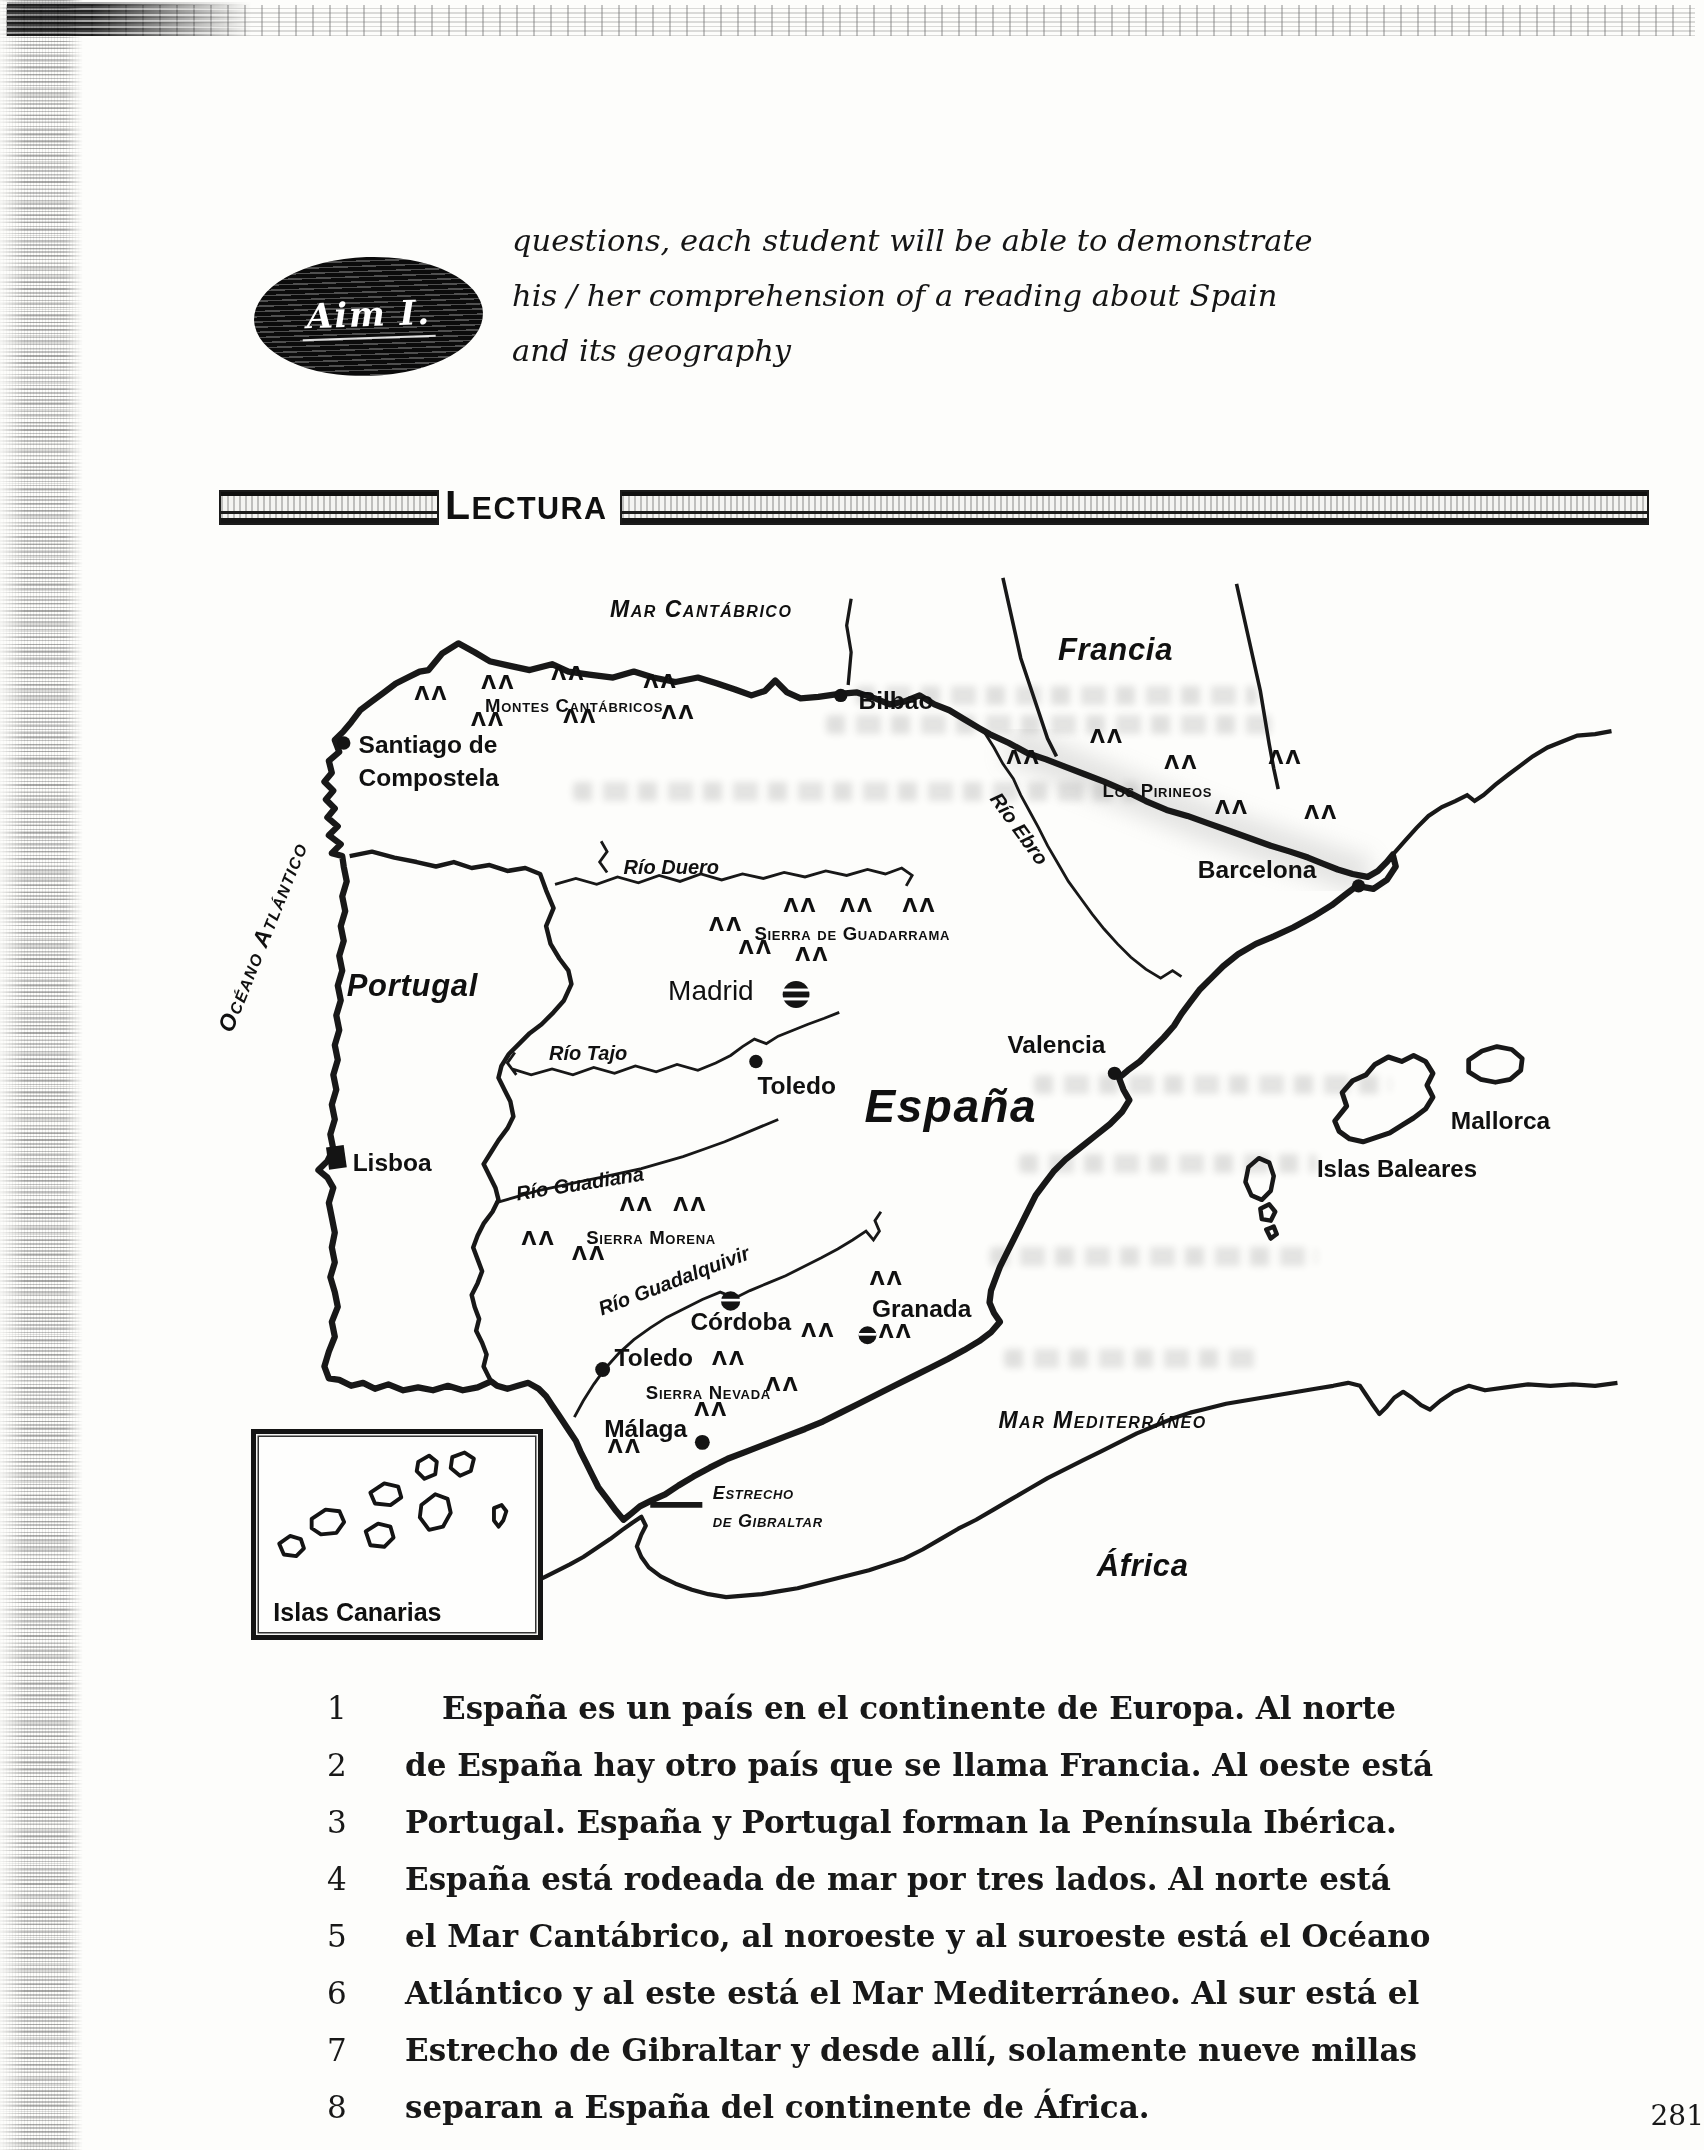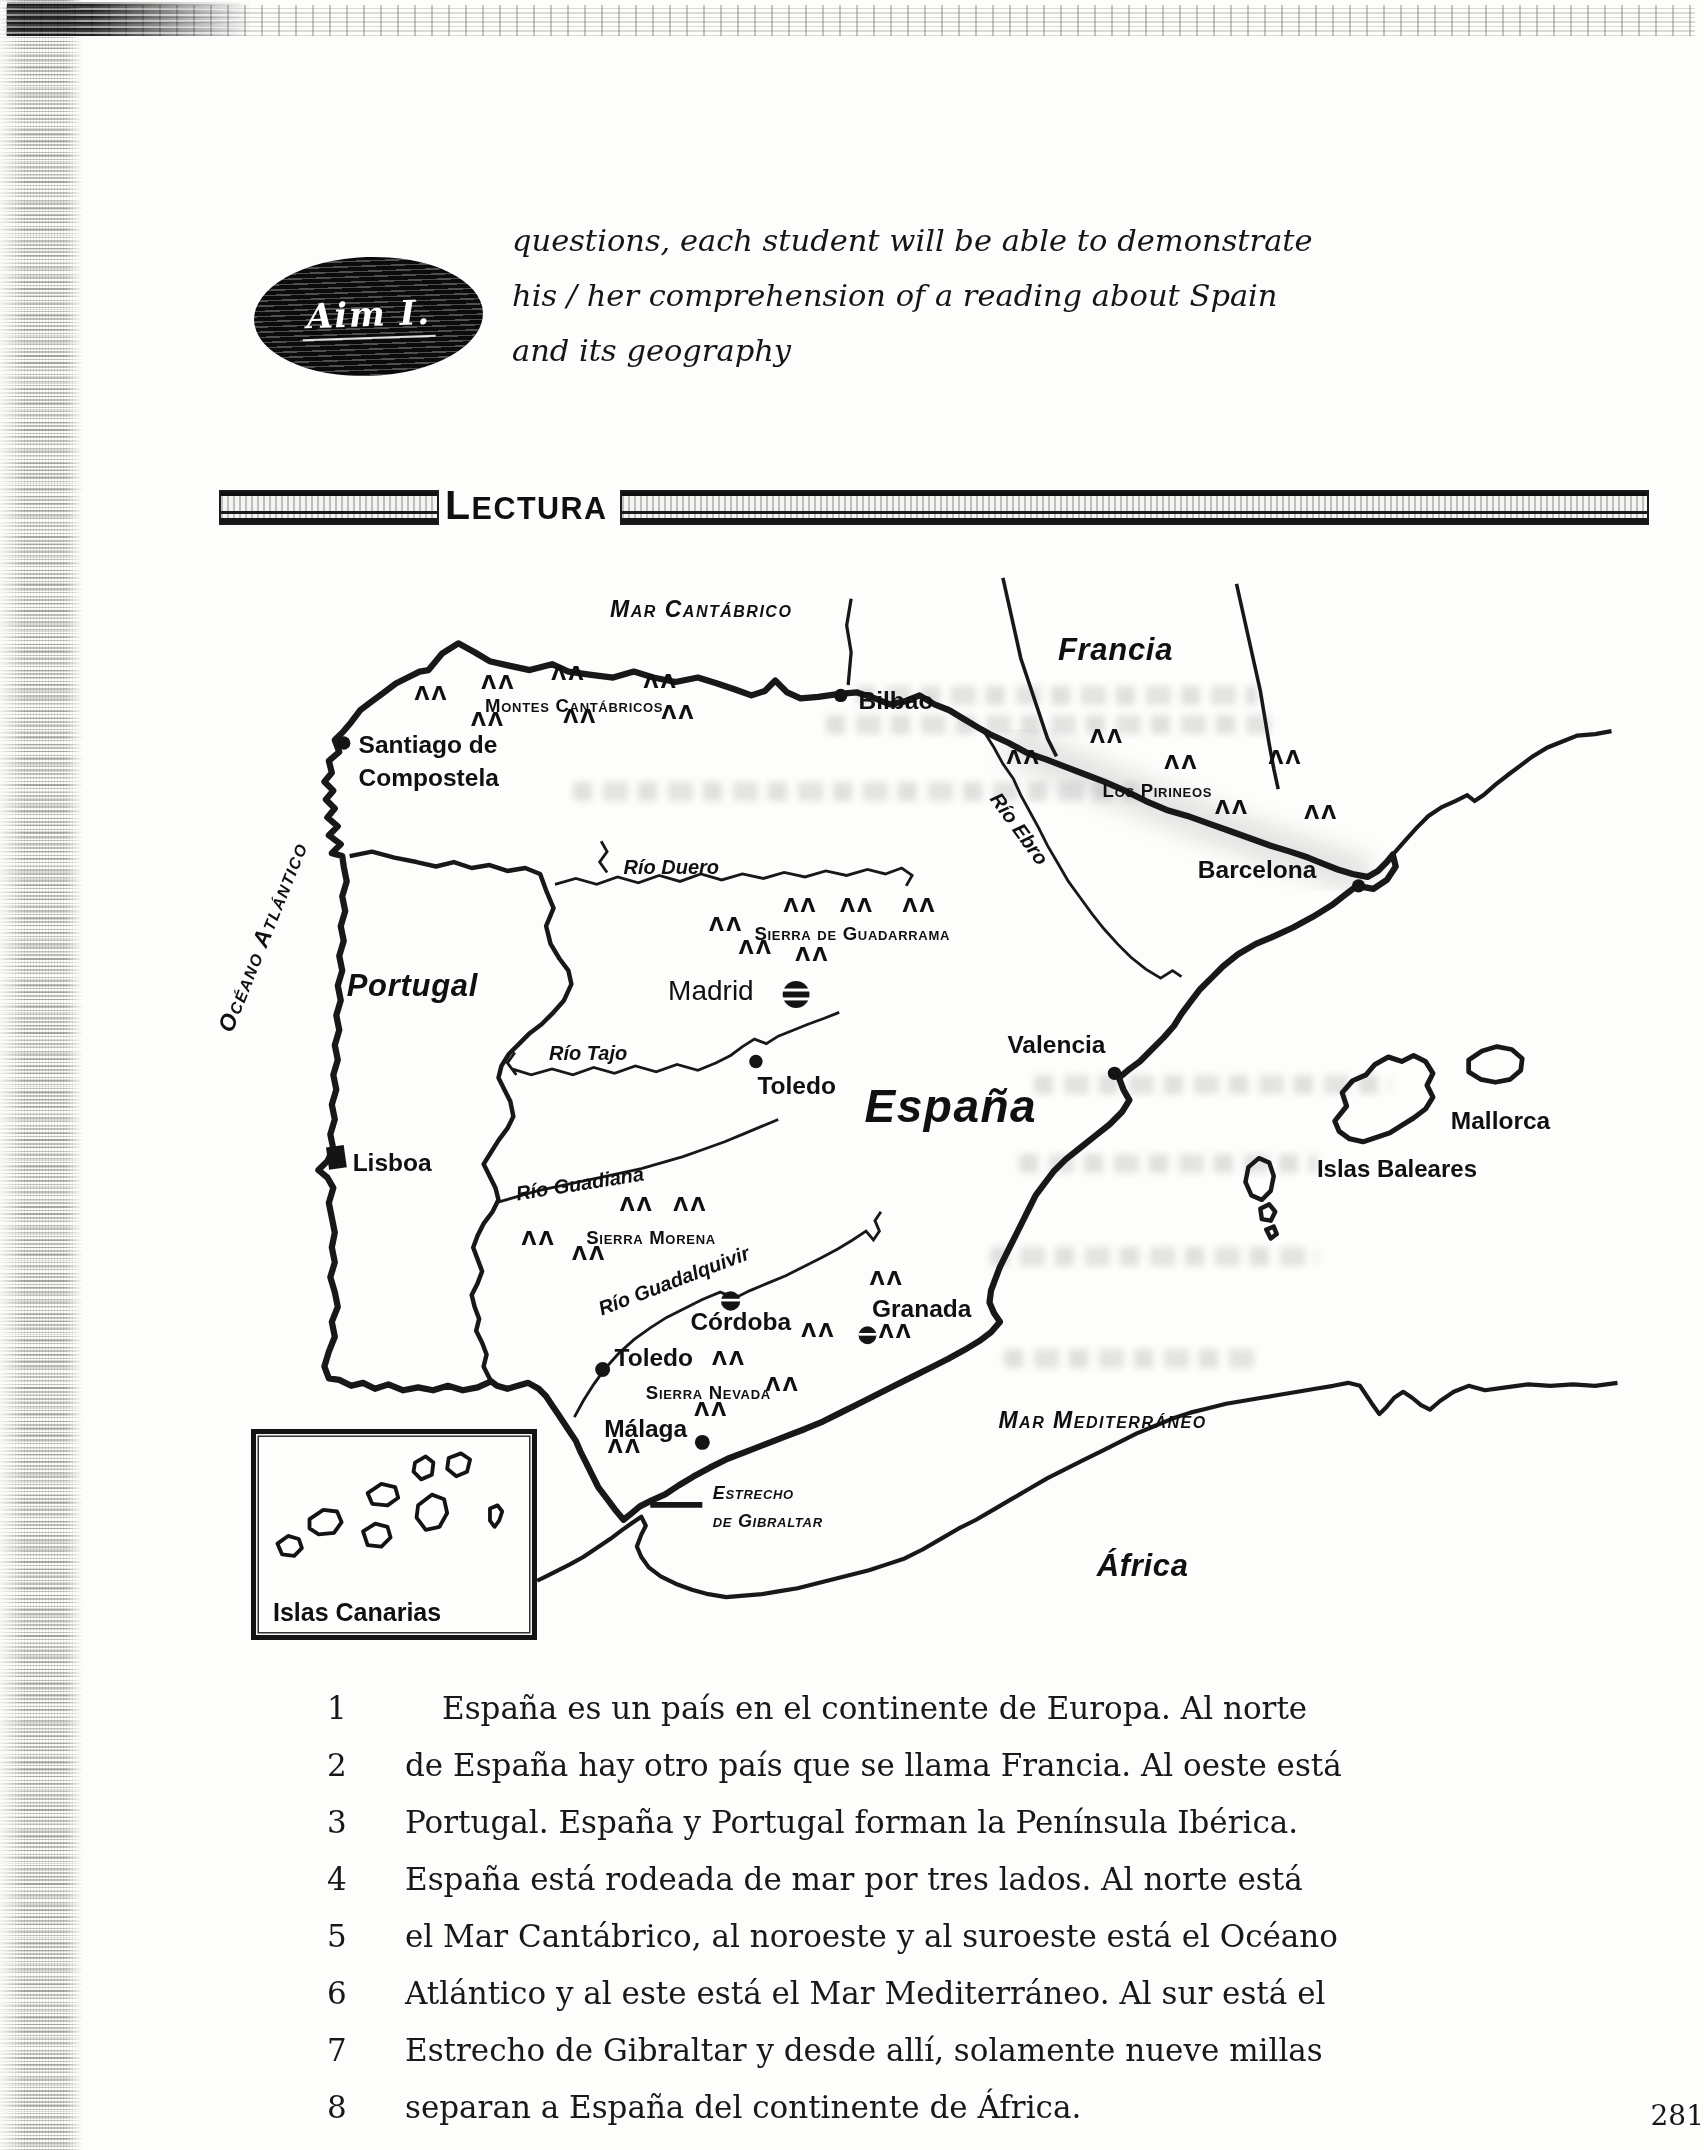--- a/index.html
+++ b/index.html
@@ -87,32 +87,32 @@
   .lbl-river{ font:italic 600 20px "Liberation Sans",sans-serif; }
   .lbl-strait{ font:italic 700 18px "Liberation Sans",sans-serif; font-variant:small-caps; letter-spacing:0.7px; line-height:25px; }
   .rot{ transform:translate(-50%,-50%); }
   .mtn{
     position:absolute; z-index:2; transform:translate(-50%,-50%);
     font:700 19.3px "DejaVu Sans",sans-serif; letter-spacing:2.2px; color:#101010;
   }
   .inset{
     position:absolute; left:4.4%; top:76.9%; width:18.5%; height:17.3%;
     border:5.2px solid #141414; box-shadow:0 0 0 1.5px #f4f4f2 inset, 0 0 0 3px #333 inset;
-    z-index:2; background:rgba(255,255,255,.6);
+    z-index:2; background:rgba(255,255,255,.6);padding-left:6px;
   }
   .inset svg{ position:absolute; inset:0; width:100%; height:100%; }
   .inset-label{
     position:absolute; left:6%; bottom:4%;
     font:600 25px "Liberation Sans",sans-serif; color:#101010;
   }
   
   .passage{ position:absolute; left:0; top:1680px; width:1704px; }
   .p-line{ position:relative; height:57px; font:31px/57px "DejaVu Serif",serif; color:#181818; }
   .p-num{ position:absolute; left:327px; }
-  .p-text{ position:absolute; left:405px; }
+  .p-text{ position:absolute; left:405px;font-weight:bold; }
   .p-indent .p-text{ left:442px; }
   .page-num{
     position:absolute; left:0; top:2099px; width:1704px; text-align:right;
     font:28px "DejaVu Serif",serif; color:#181818;
   }
 </style>
 </head>
 <body>
 
 <div class="page">

